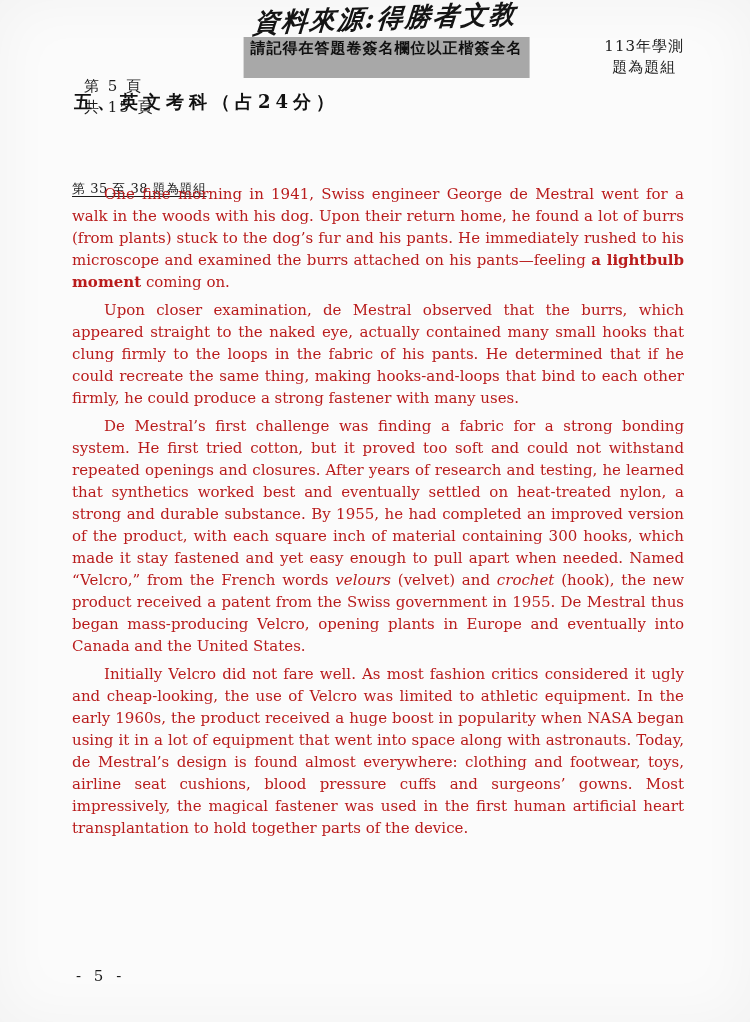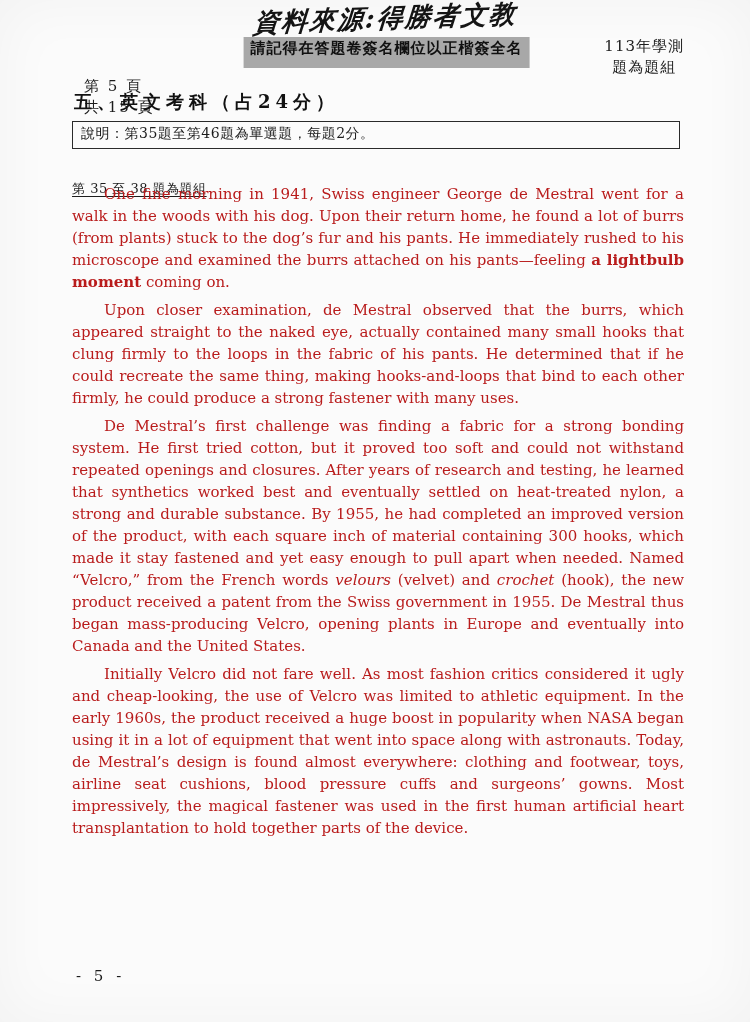--- a/index.html
+++ b/index.html
@@ -37,21 +37,21 @@
     transform: translateX(-47%);
     white-space: nowrap;
   }
   .notice {
     display: inline-block;
     background: #a8a8a8;
     color: #101010;
     font-size: 15px;
     font-weight: 700;
     letter-spacing: 1px;
-    padding: 2px 7px 10px;
+    padding: 2px 7px 20px;
   }
   .hdr-right { position: absolute; right: 0; top: 0; font-size: 15px; line-height: 21px; text-align: center; letter-spacing: 1px; }
 
   
   .section-title {
     position: absolute; top: 90px; left: 74px;
     font-size: 18px; font-weight: 700;
     letter-spacing: 5px;
     color: #111;
   }
@@ -114,23 +114,20 @@
       <span class="notice">請記得在答題卷簽名欄位以正楷簽全名</span>
     </div>
     <div class="hdr-right">
       <div>113年學測</div>
       <div>題為題組</div>
     </div>
   </div>
 
   <div class="section-title">五、英文考科（占24分）</div>
 
-  <div class="instructions-box">
-    <div class="instructions-text">說明：第35題至第46題為單選題，每題2分。</div>
-  </div>
 
   <div class="group-heading">第 35 至 38 題為題組</div>
 
   <div class="passage">
     <p><span>One fine morning in 1941, Swiss engineer George de Mestral went for a walk in the woods with his dog. Upon their return home, he found a lot of burrs (from plants) stuck to the dog’s fur and his pants. He immediately rushed to his microscope and examined the burrs attached on his pants—feeling </span><span class="b">a lightbulb moment</span><span> coming on.</span></p>
     <p><span>Upon closer examination, de Mestral observed that the burrs, which appeared straight to the naked eye, actually contained many small hooks that clung firmly to the loops in the fabric of his pants. He determined that if he could recreate the same thing, making hooks-and-loops that bind to each other firmly, he could produce a strong fastener with many uses.</span></p>
     <p><span>De Mestral’s first challenge was finding a fabric for a strong bonding system. He first tried cotton, but it proved too soft and could not withstand repeated openings and closures. After years of research and testing, he learned that synthetics worked best and eventually settled on heat-treated nylon, a strong and durable substance. By 1955, he had completed an improved version of the product, with each square inch of material containing 300 hooks, which made it stay fastened and yet easy enough to pull apart when needed. Named “Velcro,” from the French words </span><span class="i">velours</span><span> (velvet) and </span><span class="i">crochet</span><span> (hook), the new product received a patent from the Swiss government in 1955. De Mestral thus began mass-producing Velcro, opening plants in Europe and eventually into Canada and the United States.</span></p>
     <p><span>Initially Velcro did not fare well. As most fashion critics considered it ugly and cheap-looking, the use of Velcro was limited to athletic equipment. In the early 1960s, the product received a huge boost in popularity when NASA began using it in a lot of equipment that went into space along with astronauts. Today, de Mestral’s design is found almost everywhere: clothing and footwear, toys, airline seat cushions, blood pressure cuffs and surgeons’ gowns. Most impressively, the magical fastener was used in the first human artificial heart transplantation to hold together parts of the device.</span></p>
   </div>
 

